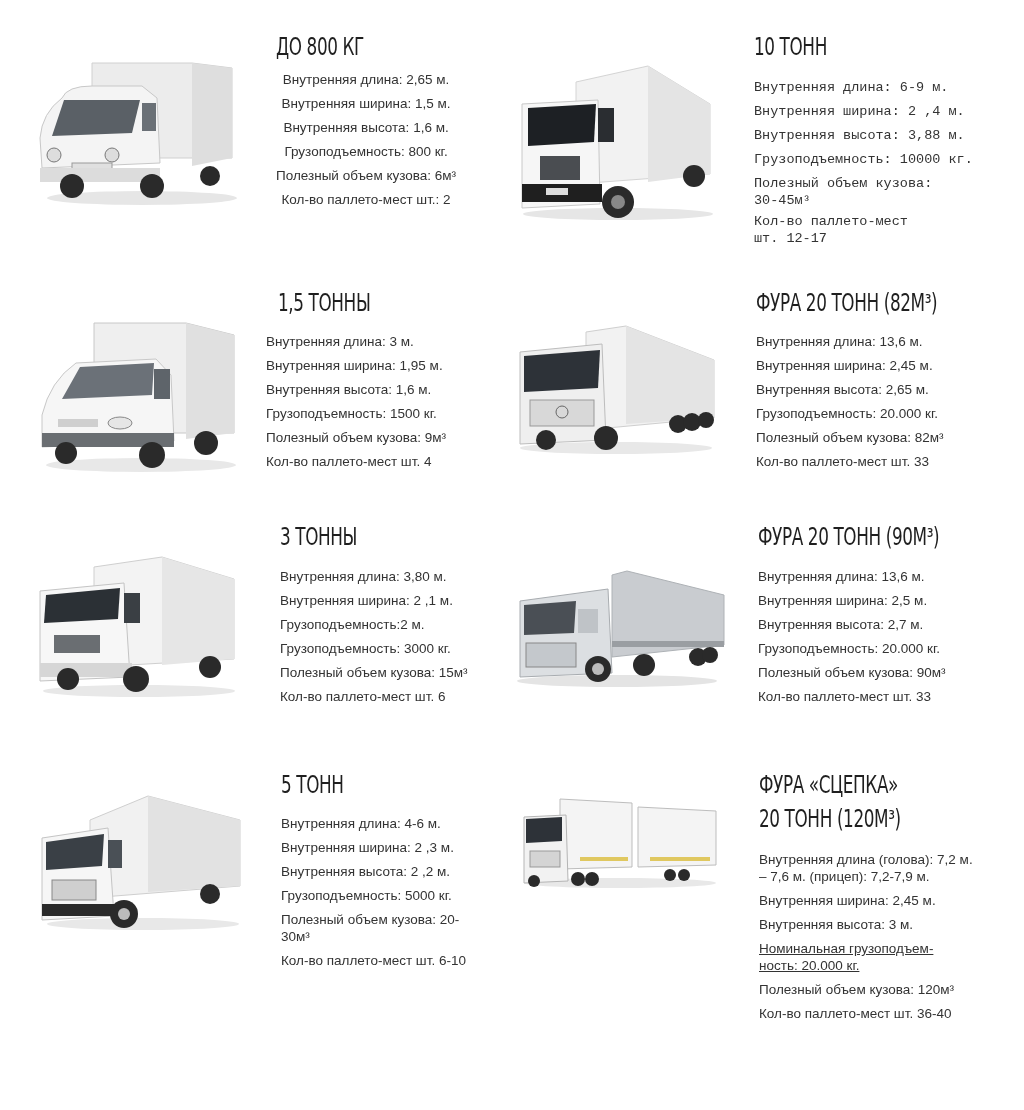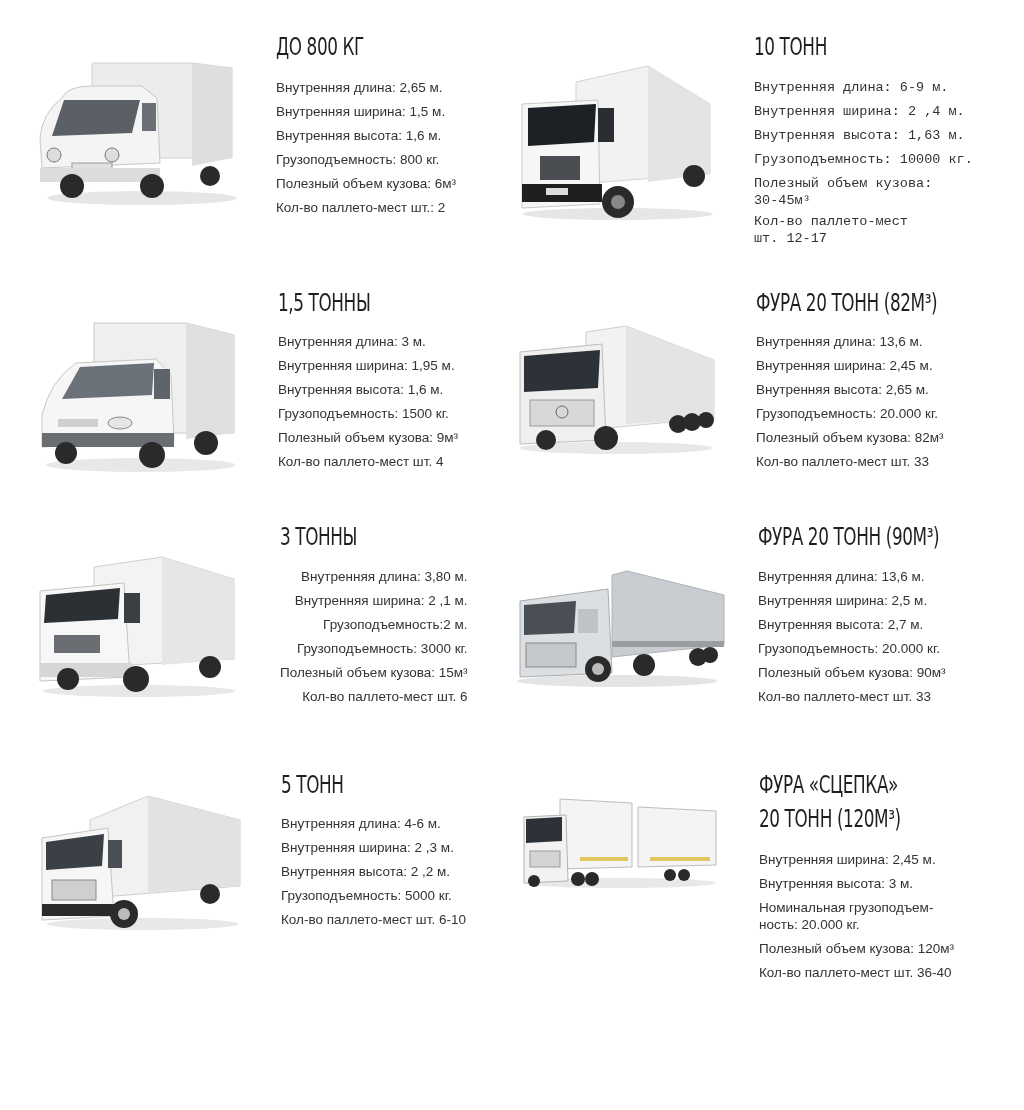--- a/index.html
+++ b/index.html
@@ -30,21 +30,21 @@
       <circle cx="22" cy="97" r="7" fill="#ddd" stroke="#777"></circle>
       <circle cx="80" cy="97" r="7" fill="#ddd" stroke="#777"></circle>
       <rect x="40" y="105" width="40" height="8" fill="#e0e0e0" stroke="#999"></rect>
       <rect x="8" y="110" width="120" height="14" fill="#dcdcdc"></rect>
       <circle cx="40" cy="128" r="12" fill="#2a2a2a"></circle>
       <circle cx="120" cy="128" r="12" fill="#2a2a2a"></circle>
       <circle cx="178" cy="118" r="10" fill="#2a2a2a"></circle>
     </svg>
   </div>
   <div class="title" style="left:276px;top:30px;">ДО 800 КГ</div>
-  <div class="specs" style="left:276px;top:76px;">
+  <div class="specs" style="left:276px;top:68px;text-align:center;">
     <span class="row">Внутренняя длина: 2,65 м.</span>
     <span class="row">Внутренняя ширина: 1,5 м.</span>
     <span class="row">Внутренняя высота: 1,6 м.</span>
     <span class="row">Грузоподъемность: 800 кг.</span>
     <span class="row">Полезный объем кузова: 6м³</span>
     <span class="row">Кол-во паллето-мест шт.: 2</span>
   </div>
 </div>
 
 <div class="card">
@@ -61,21 +61,21 @@
       <rect x="28" y="124" width="22" height="7" fill="#ddd"></rect>
       <circle cx="100" cy="138" r="16" fill="#2a2a2a"></circle>
       <circle cx="100" cy="138" r="7" fill="#888"></circle>
       <circle cx="176" cy="112" r="11" fill="#2a2a2a"></circle>
     </svg>
   </div>
   <div class="title" style="left:754px;top:30px;">10 ТОНН</div>
   <div class="specs" style="left:754px;top:76px;font-family:Liberation Mono, monospace;">
     <span class="row">Внутренняя длина: 6-9 м.</span>
     <span class="row">Внутренняя ширина: 2 ,4 м.</span>
-    <span class="row">Внутренняя высота: 1,63 м.</span>
+    <span class="row">Внутренняя высота: 3,88 м.</span>
     <span class="row">Грузоподъемность: 10000 кг.</span>
     <span class="row wrap" style="width:180px;">Полезный объем кузова: 30-45м³</span>
     <span class="row wrap" style="width:180px;">Кол-во паллето-мест шт. 12-17</span>
   </div>
 </div>
 
 <div class="card">
   <div class="truck" style="left:36px;top:315px;">
     <svg width="200" height="160" viewBox="0 0 200 160">
       <ellipse cx="105" cy="150" rx="95" ry="7" fill="#e8e8e8"></ellipse>
@@ -86,21 +86,21 @@
       <rect x="118" y="54" width="16" height="30" fill="#5e646a"></rect>
       <rect x="22" y="104" width="40" height="8" fill="#cfcfcf"></rect>
       <ellipse cx="84" cy="108" rx="12" ry="6" fill="#e6e6e6" stroke="#888"></ellipse>
       <rect x="6" y="118" width="132" height="14" fill="#6a6e72"></rect>
       <circle cx="30" cy="138" r="11" fill="#2a2a2a"></circle>
       <circle cx="116" cy="140" r="13" fill="#2a2a2a"></circle>
       <circle cx="170" cy="128" r="12" fill="#2a2a2a"></circle>
     </svg>
   </div>
   <div class="title" style="left:278px;top:286px;">1,5 ТОННЫ</div>
-  <div class="specs" style="left:278px;top:330px;">
+  <div class="specs" style="left:266px;top:330px;">
     <span class="row">Внутренняя длина: 3 м.</span>
     <span class="row">Внутренняя ширина: 1,95 м.</span>
     <span class="row">Внутренняя высота: 1,6 м.</span>
     <span class="row">Грузоподъемность: 1500 кг.</span>
     <span class="row">Полезный объем кузова: 9м³</span>
     <span class="row">Кол-во паллето-мест шт. 4</span>
   </div>
 </div>
 
 <div class="card">
@@ -141,21 +141,21 @@
       <polygon points="12,40 86,33 84,64 10,68" fill="#2b3035"></polygon>
       <rect x="90" y="38" width="16" height="30" fill="#3a3f44"></rect>
       <rect x="20" y="80" width="46" height="18" fill="#6a6e72"></rect>
       <rect x="6" y="108" width="92" height="14" fill="#d6d6d6"></rect>
       <circle cx="34" cy="124" r="11" fill="#2a2a2a"></circle>
       <circle cx="102" cy="124" r="13" fill="#2a2a2a"></circle>
       <circle cx="176" cy="112" r="11" fill="#2a2a2a"></circle>
     </svg>
   </div>
   <div class="title" style="left:280px;top:520px;">3 ТОННЫ</div>
-  <div class="specs" style="left:280px;top:565px;text-align:right;">
+  <div class="specs" style="left:280px;top:565px;">
     <span class="row">Внутренняя длина: 3,80 м.</span>
     <span class="row">Внутренняя ширина: 2 ,1 м.</span>
     <span class="row">Грузоподъемность:2 м.</span>
     <span class="row">Грузоподъемность: 3000 кг.</span>
     <span class="row">Полезный объем кузова: 15м³</span>
     <span class="row">Кол-во паллето-мест шт. 6</span>
   </div>
 </div>
 
 <div class="card">
@@ -201,20 +201,21 @@
       <circle cx="86" cy="120" r="6" fill="#bbb"></circle>
       <circle cx="172" cy="100" r="10" fill="#2a2a2a"></circle>
     </svg>
   </div>
   <div class="title" style="left:281px;top:768px;">5 ТОНН</div>
   <div class="specs" style="left:281px;top:812px;">
     <span class="row">Внутренняя длина: 4-6 м.</span>
     <span class="row">Внутренняя ширина: 2 ,3 м.</span>
     <span class="row">Внутренняя высота: 2 ,2 м.</span>
     <span class="row">Грузоподъемность: 5000 кг.</span>
+    <span class="row wrap" style="width:180px;">Полезный объем кузова: 20-30м³</span>
     <span class="row">Кол-во паллето-мест шт. 6-10</span>
   </div>
 </div>
 
 <div class="card">
   <div class="truck" style="left:520px;top:795px;">
     <svg width="200" height="95" viewBox="0 0 200 95">
       <ellipse cx="100" cy="88" rx="96" ry="5" fill="#e8e8e8"></ellipse>
       <polygon points="40,4 112,8 112,72 40,74" fill="#f4f4f4" stroke="#bdbdbd"></polygon>
       <polygon points="118,12 196,16 196,70 118,72" fill="#f4f4f4" stroke="#bdbdbd"></polygon>
@@ -226,19 +227,20 @@
       <circle cx="14" cy="86" r="6" fill="#2a2a2a"></circle>
       <circle cx="58" cy="84" r="7" fill="#2a2a2a"></circle>
       <circle cx="72" cy="84" r="7" fill="#2a2a2a"></circle>
       <circle cx="150" cy="80" r="6" fill="#2a2a2a"></circle>
       <circle cx="164" cy="80" r="6" fill="#2a2a2a"></circle>
     </svg>
   </div>
   <div class="title" style="left:759px;top:768px;">ФУРА «СЦЕПКА»</div>
   <div class="title" style="left:759px;top:802px;">20 ТОНН (120М³)</div>
   <div class="specs" style="left:759px;top:848px;">
+    <span class="row wrap" style="width:215px;">Внутренняя длина (голова): 7,2 м. – 7,6 м. (прицеп): 7,2-7,9 м.</span>
     <span class="row">Внутренняя ширина: 2,45 м.</span>
     <span class="row">Внутренняя высота: 3 м.</span>
-    <span class="row wrap" style="width:200px;">Номинальная грузоподъем-ность: 20.000 кг.</span>
+    <span class="row wrap" style="width:200px;text-decoration:underline;">Номинальная грузоподъем-ность: 20.000 кг.</span>
     <span class="row">Полезный объем кузова: 120м³</span>
     <span class="row">Кол-во паллето-мест шт. 36-40</span>
   </div>
 </div>
 
 </body></html>

